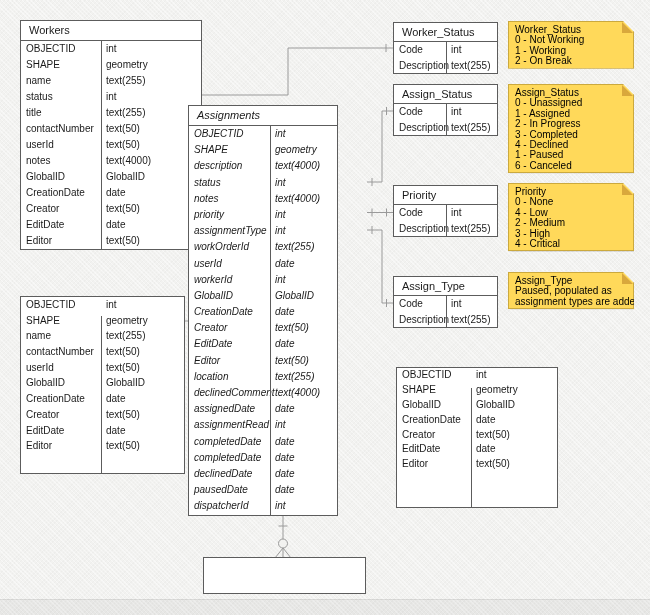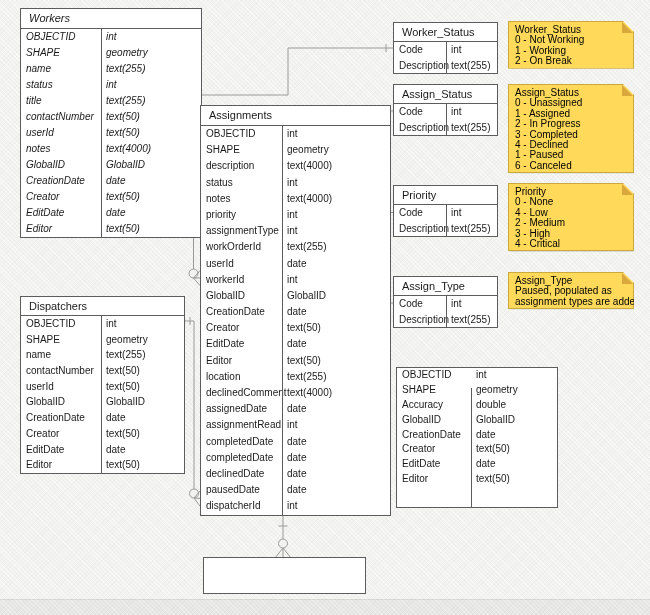--- a/index.html
+++ b/index.html
@@ -105,21 +105,21 @@
 
     <g>
       <path d="M283,514 V539"></path>
       <path d="M278.5,526 H287.5"></path>
       <circle cx="283" cy="543.5" r="4.5"></circle>
       <path d="M283,548 L275,558 M283,548 L283,558 M283,548 L291,558"></path>
     </g>
   </svg>
 
   <div id="entities">
-      <div class="entity" style="left: 20px; top: 8px; width: 182px; height: 230px; font-style: italic;">
+      <div class="entity" style="left: 20px; top: 20px; width: 182px; height: 230px;">
         <div class="entity-title" style="height: 20px; line-height: 19px;">Workers</div>
         <div class="erow" style="height: 16px; line-height: 16px;">
           <span class="fname">OBJECTID</span>
           <span class="ftype" style="left: 85px;">int</span>
         </div>
         <div class="erow" style="height: 16px; line-height: 16px;">
           <span class="fname">SHAPE</span>
           <span class="ftype" style="left: 85px;">geometry</span>
         </div>
         <div class="erow" style="height: 16px; line-height: 16px;">
@@ -162,21 +162,20 @@
           <span class="fname">EditDate</span>
           <span class="ftype" style="left: 85px;">date</span>
         </div>
         <div class="erow" style="height: 16px; line-height: 16px;">
           <span class="fname">Editor</span>
           <span class="ftype" style="left: 85px;">text(50)</span>
         </div>
         <div class="vdiv" style="left: 80px; top: 20px; height: 208px;"></div>
       </div>
       <div class="entity" style="left: 20px; top: 296px; width: 165px; height: 178px;">
-        <div class="entity-title" style="height: 19px; line-height: 18px;">Dispatchers</div>
         <div class="erow" style="height: 15.7px; line-height: 15.7px;">
           <span class="fname">OBJECTID</span>
           <span class="ftype" style="left: 85px;">int</span>
         </div>
         <div class="erow" style="height: 15.7px; line-height: 15.7px;">
           <span class="fname">SHAPE</span>
           <span class="ftype" style="left: 85px;">geometry</span>
         </div>
         <div class="erow" style="height: 15.7px; line-height: 15.7px;">
           <span class="fname">name</span>
@@ -205,21 +204,21 @@
         <div class="erow" style="height: 15.7px; line-height: 15.7px;">
           <span class="fname">EditDate</span>
           <span class="ftype" style="left: 85px;">date</span>
         </div>
         <div class="erow" style="height: 15.7px; line-height: 15.7px;">
           <span class="fname">Editor</span>
           <span class="ftype" style="left: 85px;">text(50)</span>
         </div>
         <div class="vdiv" style="left: 80px; top: 19px; height: 157px;"></div>
       </div>
-      <div class="entity" style="left: 200px; top: 105px; width: 191px; height: 410.8px;">
+      <div class="entity" style="left: 188px; top: 105px; width: 150px; height: 410.8px; font-style: italic;">
         <div class="entity-title" style="height: 20px; line-height: 19px;">Assignments</div>
         <div class="erow" style="height: 16.2px; line-height: 16.2px;">
           <span class="fname">OBJECTID</span>
           <span class="ftype" style="left: 86px;">int</span>
         </div>
         <div class="erow" style="height: 16.2px; line-height: 16.2px;">
           <span class="fname">SHAPE</span>
           <span class="ftype" style="left: 86px;">geometry</span>
         </div>
         <div class="erow" style="height: 16.2px; line-height: 16.2px;">
@@ -361,24 +360,20 @@
         <div class="vdiv" style="left: 52px; top: 19px; height: 31px;"></div>
       </div>
       <div class="entity" style="left: 396px; top: 367px; width: 162px; height: 141.2px;">
         <div class="erow" style="height: 14.9px; line-height: 14.9px;">
           <span class="fname">OBJECTID</span>
           <span class="ftype" style="left: 79px;">int</span>
         </div>
         <div class="erow" style="height: 14.9px; line-height: 14.9px;">
           <span class="fname">SHAPE</span>
           <span class="ftype" style="left: 79px;">geometry</span>
-        </div>
-        <div class="erow" style="height: 14.9px; line-height: 14.9px;">
-          <span class="fname">Accuracy</span>
-          <span class="ftype" style="left: 79px;">double</span>
         </div>
         <div class="erow" style="height: 14.9px; line-height: 14.9px;">
           <span class="fname">GlobalID</span>
           <span class="ftype" style="left: 79px;">GlobalID</span>
         </div>
         <div class="erow" style="height: 14.9px; line-height: 14.9px;">
           <span class="fname">CreationDate</span>
           <span class="ftype" style="left: 79px;">date</span>
         </div>
         <div class="erow" style="height: 14.9px; line-height: 14.9px;">

